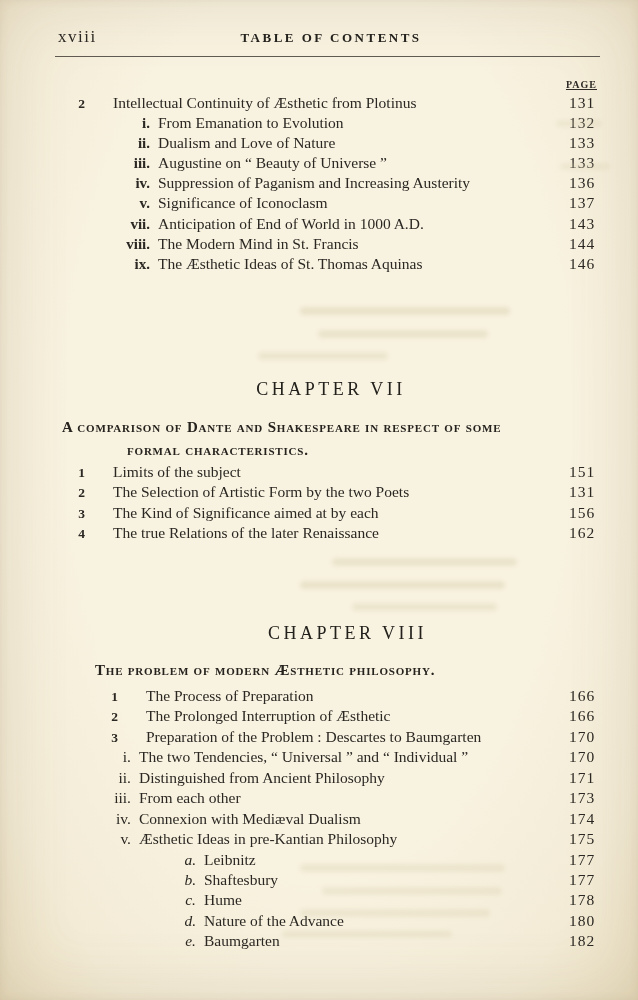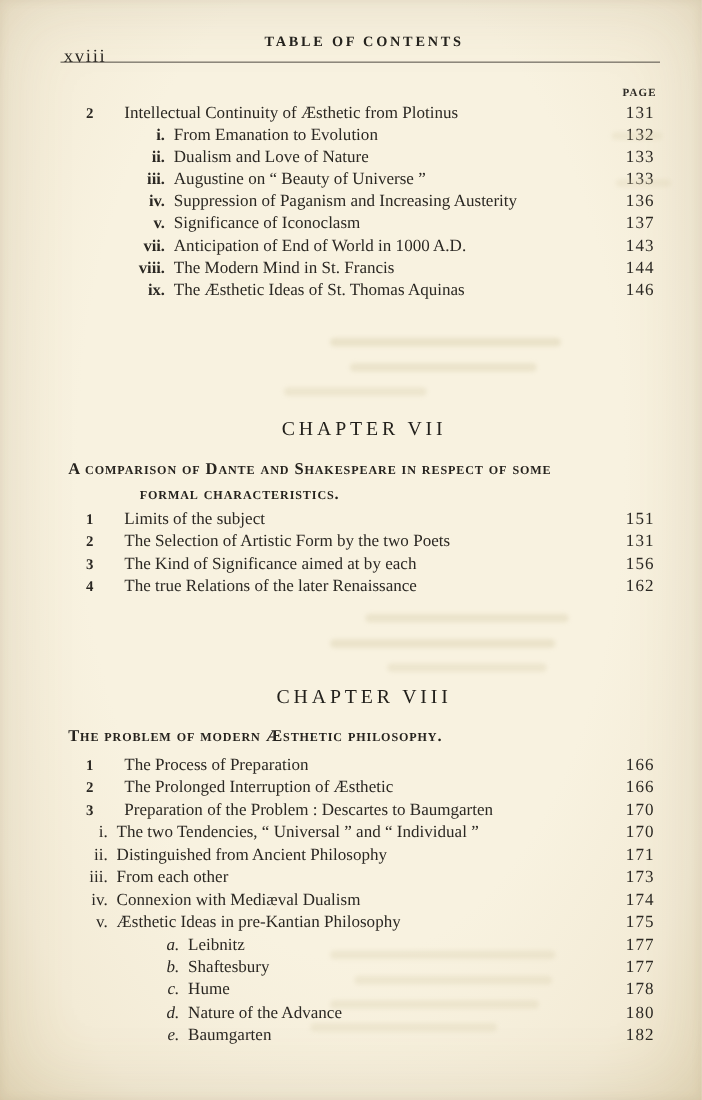--- a/index.html
+++ b/index.html
@@ -7,34 +7,34 @@
     width:638px;height:1000px;
     font-family:"Liberation Serif","DejaVu Serif",serif;
     background:#efe7d0;
   }
   .page{
     position:relative;width:638px;height:1000px;overflow:hidden;
     background:radial-gradient(ellipse at 50% 42%, #f8f2e0 55%, #f3ebd6 82%, #eadfc2 100%);
     box-shadow:inset 0 0 70px rgba(125,102,58,0.16), inset 0 0 10px rgba(125,102,58,0.10);
     color:#2b2823;
   }
-  .folio{position:absolute;top:42px;left:58px;font-size:17px;letter-spacing:1.5px;line-height:17px;text-align:right;}
+  .folio{position:absolute;top:28px;left:58px;font-size:17px;letter-spacing:1.5px;line-height:17px;text-align:right;}
   .header-title{
     position:absolute;top:31px;left:24px;right:0;text-align:center;
     font-size:13px;font-weight:bold;letter-spacing:2.5px;line-height:14px;color:#24221d;
   }
   .rule{position:absolute;top:56px;left:55px;width:545px;border-top:1.6px solid #45413a;opacity:.85;}
   .page-label{
     position:absolute;top:79px;right:41px;font-size:10px;font-weight:bold;
-    letter-spacing:1px;color:#2e2b26;
+    letter-spacing:1px;color:#2e2b26;text-decoration:underline;
   }
   .section{position:absolute;left:0;right:0;}
   #sec0{top:93px;}
   #sec1{top:379px;}
-  #sec2{top:623px;}
+  #sec2{top:623px;padding-left:33px;}
   .chapter-heading{
     text-align:center;padding-left:24px;font-size:18px;font-weight:normal;
     letter-spacing:3.5px;line-height:20px;color:#23211c;
   }
   #sec1 .chapter-heading{margin-bottom:17px;}
   #sec2 .chapter-heading{margin-bottom:16px;}
   .subtitle{
     margin-left:62px;font-size:15px;font-weight:bold;letter-spacing:0.8px;
     line-height:22.5px;font-variant:small-caps;color:#26231e;white-space:nowrap;
   }

